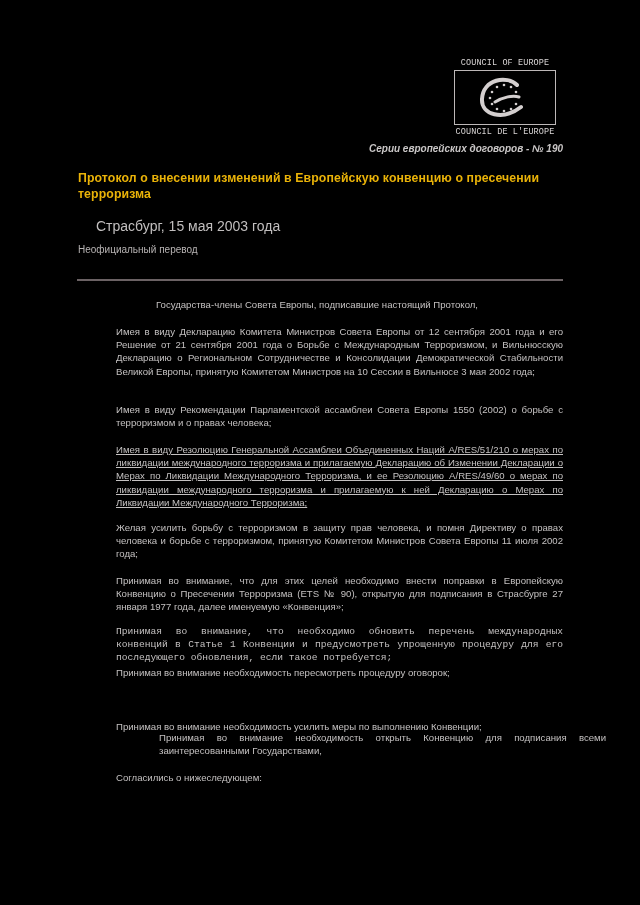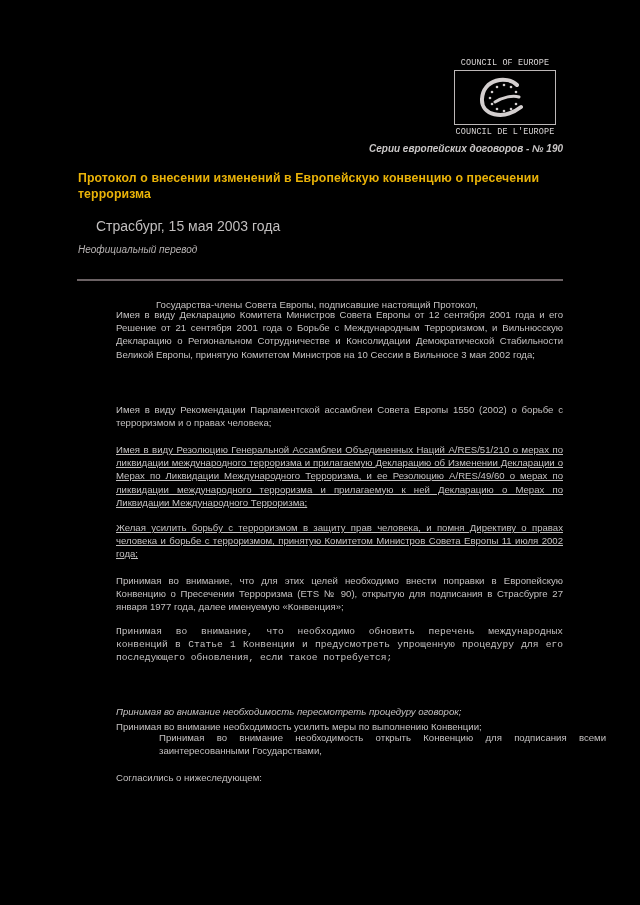--- a/index.html
+++ b/index.html
@@ -69,21 +69,20 @@
       top: 218px;
       font-size: 14px;
       color: #c2bfbf;
       margin-left: 18px;
     }
     .unofficial {
       position: absolute;
       left: 78px;
       top: 244px;
       font-size: 10px;
-      font-style: italic;
       color: #b7b3b3;
     }
     .rule {
       position: absolute;
       left: 77px;
       top: 279px;
       width: 486px;
       height: 2px;
       background: #6b6264;
     }
@@ -135,42 +134,42 @@
 
 <div class="place-date">Страсбург, 15 мая 2003 года</div>
 
 <div class="unofficial">Неофициальный перевод</div>
 
 <div class="rule"></div>
 
 <div class="body-text" style="top:298px;padding-left:40px;">
   <p>Государства-члены Совета Европы, подписавшие настоящий Протокол,</p>
 </div>
-<div class="body-text" style="top:308px;">
+<div class="body-text" style="top:325px;">
   <p>Имея в виду Декларацию Комитета Министров Совета Европы от 12 сентября 2001 года и его Решение от 21 сентября 2001 года о Борьбе с Международным Терроризмом, и Вильнюсскую Декларацию о Региональном Сотрудничестве и Консолидации Демократической Стабильности Великой Европы, принятую Комитетом Министров на 10 Сессии в Вильнюсе 3 мая 2002 года;</p>
 </div>
 <div class="body-text" style="top:403px;">
   <p>Имея в виду Рекомендации Парламентской ассамблеи Совета Европы 1550 (2002) о борьбе с терроризмом и о правах человека;</p>
 </div>
 <div class="body-text" style="top:443px;text-decoration:underline;">
   <p>Имея в виду Резолюцию Генеральной Ассамблеи Объединенных Наций A/RES/51/210 о мерах по ликвидации международного терроризма и прилагаемую Декларацию об Изменении Декларации о Мерах по Ликвидации Международного Терроризма, и ее Резолюцию A/RES/49/60 о мерах по ликвидации международного терроризма и прилагаемую к ней Декларацию о Мерах по Ликвидации Международного Терроризма;</p>
 </div>
-<div class="body-text" style="top:521px;text-decoration:underline;">
+<div class="body-text" style="top:521px;">
   <p>Желая усилить борьбу с терроризмом в защиту прав человека, и помня Директиву о правах человека и борьбе с терроризмом, принятую Комитетом Министров Совета Европы 11 июля 2002 года;</p>
 </div>
 <div class="body-text" style="top:574px;">
   <p>Принимая во внимание, что для этих целей необходимо внести поправки в Европейскую Конвенцию о Пресечении Терроризма (ETS № 90), открытую для подписания в Страсбурге 27 января 1977 года, далее именуемую «Конвенция»;</p>
 </div>
 <div class="body-text" style="top:625px;font-family:Liberation Mono, monospace;">
   <p>Принимая во внимание, что необходимо обновить перечень международных конвенций в Статье 1 Конвенции и предусмотреть упрощенную процедуру для его последующего обновления, если такое потребуется;</p>
 </div>
 <div class="body-text" style="top:678px;margin-top:42px;">
   <p>Принимая во внимание необходимость усилить меры по выполнению Конвенции;</p>
 </div>
-<div class="body-text" style="top:705px;font-style:italic;">
+<div class="body-text" style="top:666px;">
   <p>Принимая во внимание необходимость пересмотреть процедуру оговорок;</p>
 </div>
 <div class="body-text" style="top:731px;margin-left:43px;">
   <p>Принимая во внимание необходимость открыть Конвенцию для подписания всеми заинтересованными Государствами,</p>
 </div>
 <div class="body-text" style="top:771px;">
   <p>Согласились о нижеследующем:</p>
 </div>
 
 </body></html>

